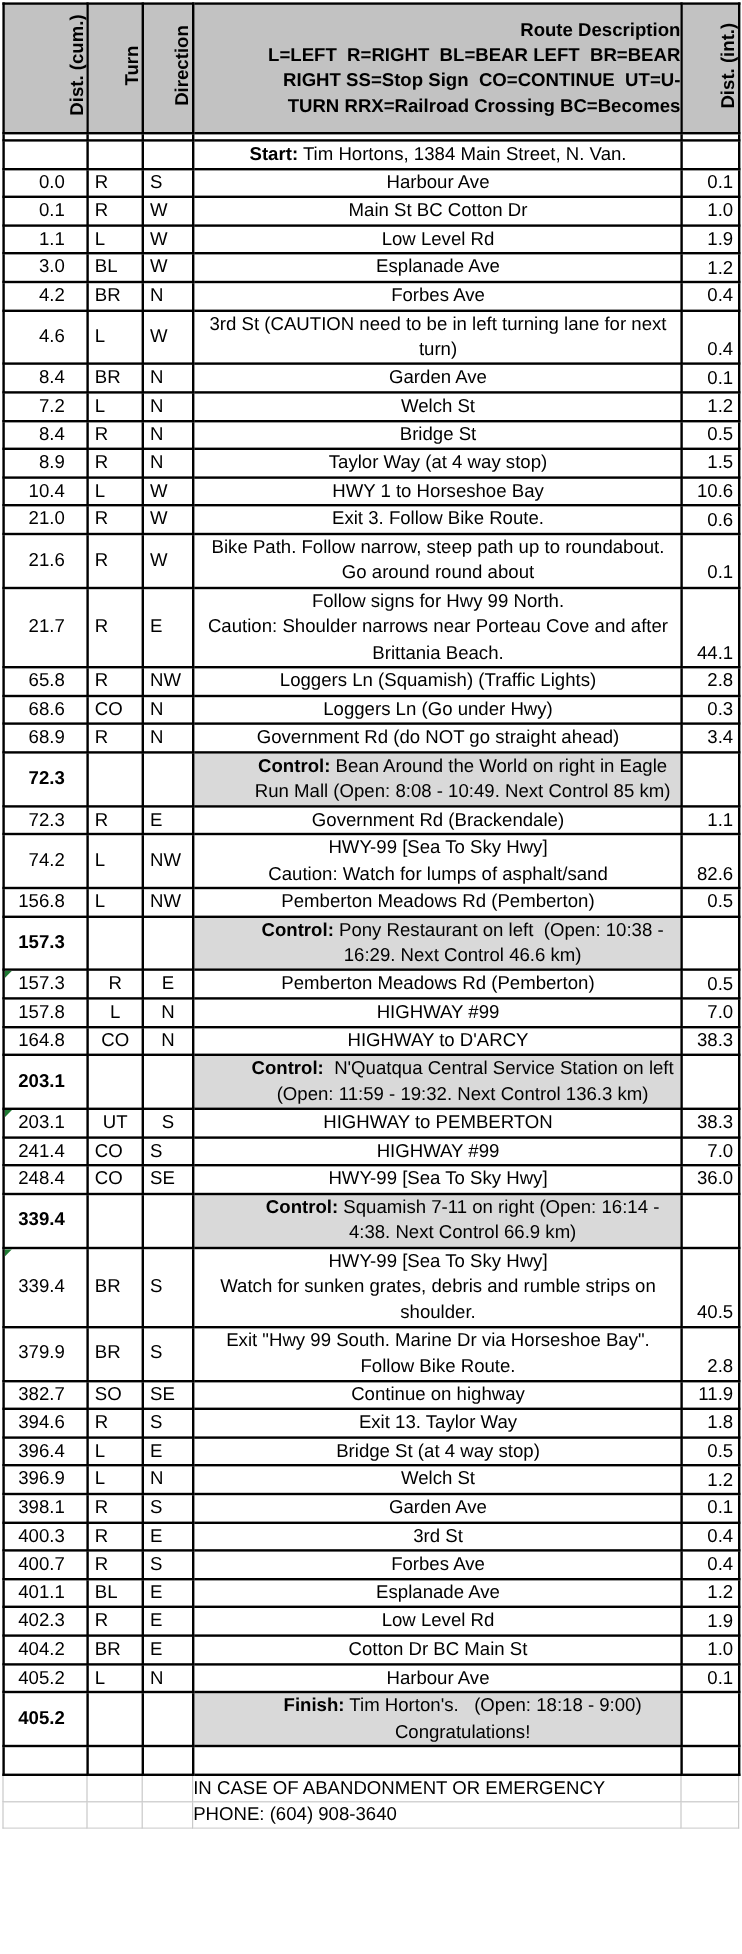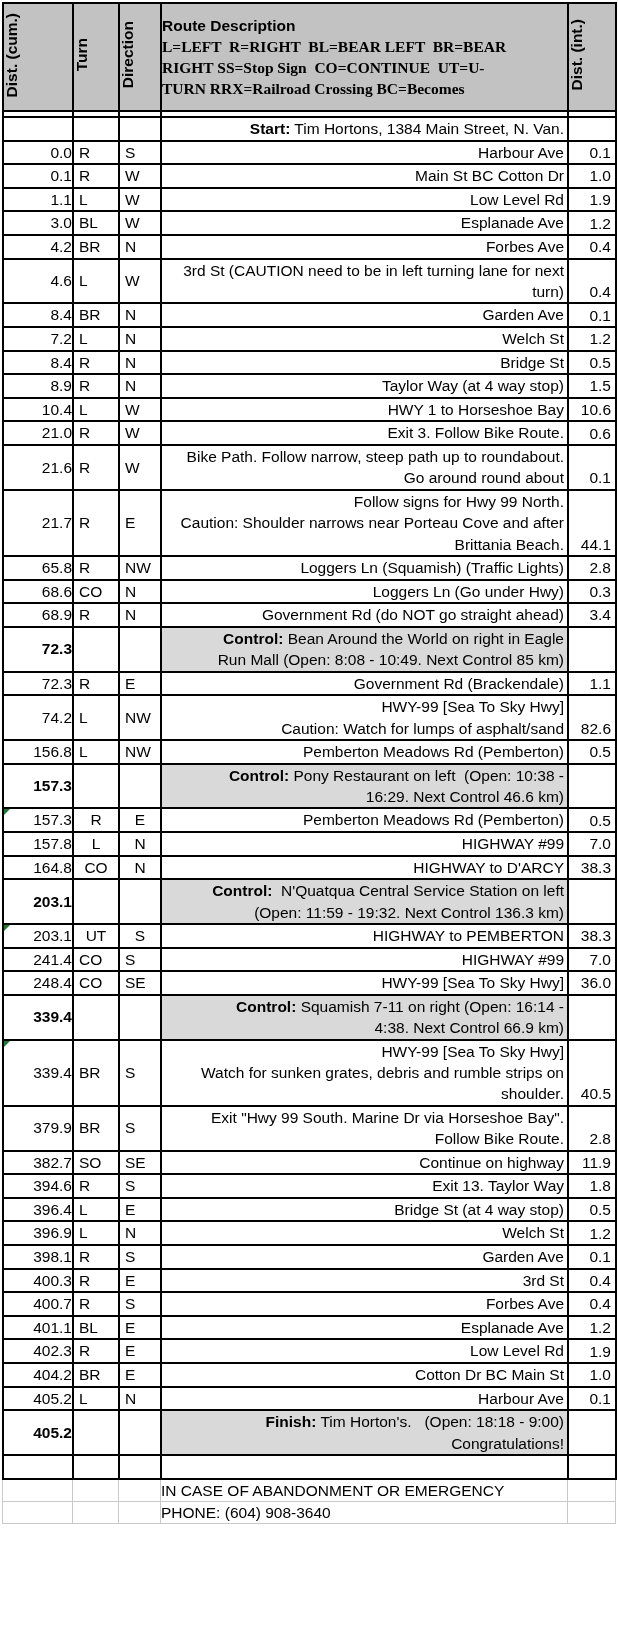--- a/index.html
+++ b/index.html
@@ -5,28 +5,28 @@
   :root{
     --header_bg:#c2c2c2; --control_bg:#d9d9d9; --border:#000000;
     --grid_light:#c9c9c9; --marker_green:#1f7a33; --text:#000000; --page_bg:#ffffff;
   }
   html,body{margin:0;padding:0;background:var(--page_bg);}
   body{width:618px;font-family:"Liberation Sans",sans-serif;color:var(--text);font-size:15.5px;}
   .sheet{padding:2px 0 0 2px;width:616px;}
   table{border-collapse:collapse;table-layout:fixed;width:613px;}
   
   .rt th,.rt td{border:2px solid var(--border);padding:0;vertical-align:middle;overflow:hidden;}
-  .rt th{background:var(--header_bg);font-weight:bold;height:106px;text-align:left;}
+  .rt th{background:var(--header_bg);font-weight:bold;height:106px;text-align:right;}
   .vert{writing-mode:vertical-rl;transform:rotate(180deg);display:inline-block;line-height:1;white-space:nowrap;}
   .desch .desc-title{font-weight:bold;line-height:21px;}
-  .desch .legend{font-weight:bold;line-height:21px;white-space:pre-wrap;font-family:Liberation Serif, serif;}
+  .desch .legend{font-weight:bold;line-height:21px;white-space:pre-wrap;}
   .rt td{line-height:21.4px;height:21.6px;}
-  td.dist{text-align:right;padding-right:0;position:relative;}
+  td.dist{text-align:right;padding-right:18px;position:relative;}
   td.turn,td.dir{text-align:left;padding-left:5px;}
-  td.desc{text-align:right;padding:0 3px 0 4px;vertical-align:top;margin-left:28px;}
+  td.desc{text-align:center;padding:0 3px 0 4px;vertical-align:top;margin-left:28px;}
   td.desc div{white-space:pre-wrap;line-height:21.4px;}
   td.int{text-align:right;padding-right:4px;vertical-align:bottom;}
   tr.center td.turn,tr.center td.dir{text-align:center;padding-left:0;}
   tr.control td.desc,tr.finish td.desc{background:var(--control_bg);padding-left:45px;}
   tr.control td.dist,tr.finish td.dist,tr.control td.desc b,tr.finish td.desc b,
   tr.start td.desc b{font-weight:bold;}
   tr.control td.dist,tr.finish td.dist{font-weight:bold;}
   tr.spacer td{height:4px;line-height:4px;font-size:2px;}
   .marker{position:absolute;top:0;left:0;width:0;height:0;
     border-top:6px solid var(--marker_green);border-right:6px solid transparent;}

